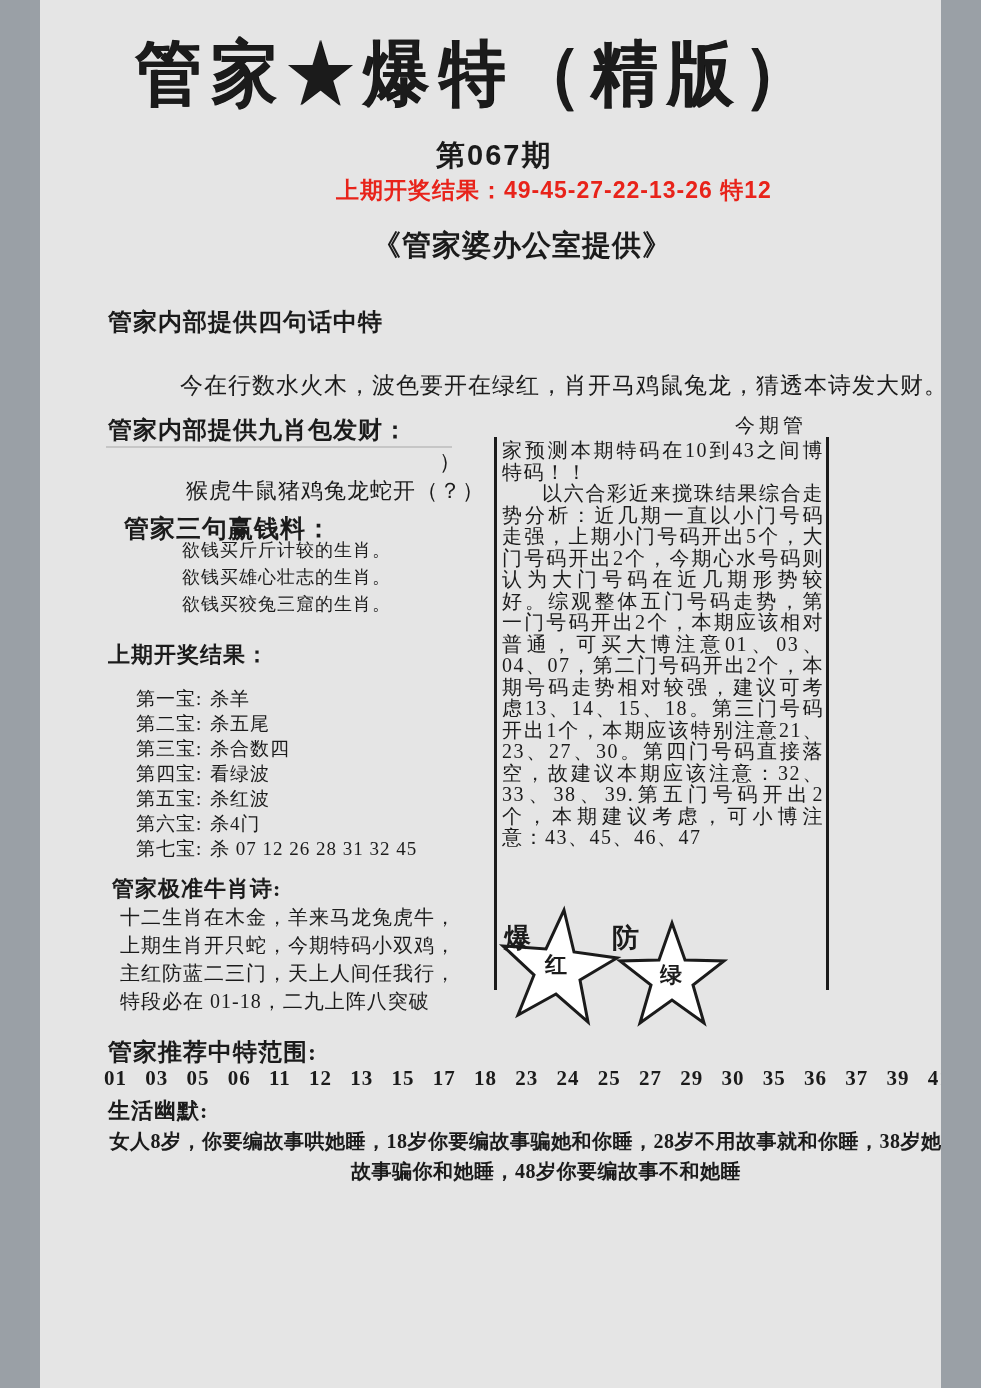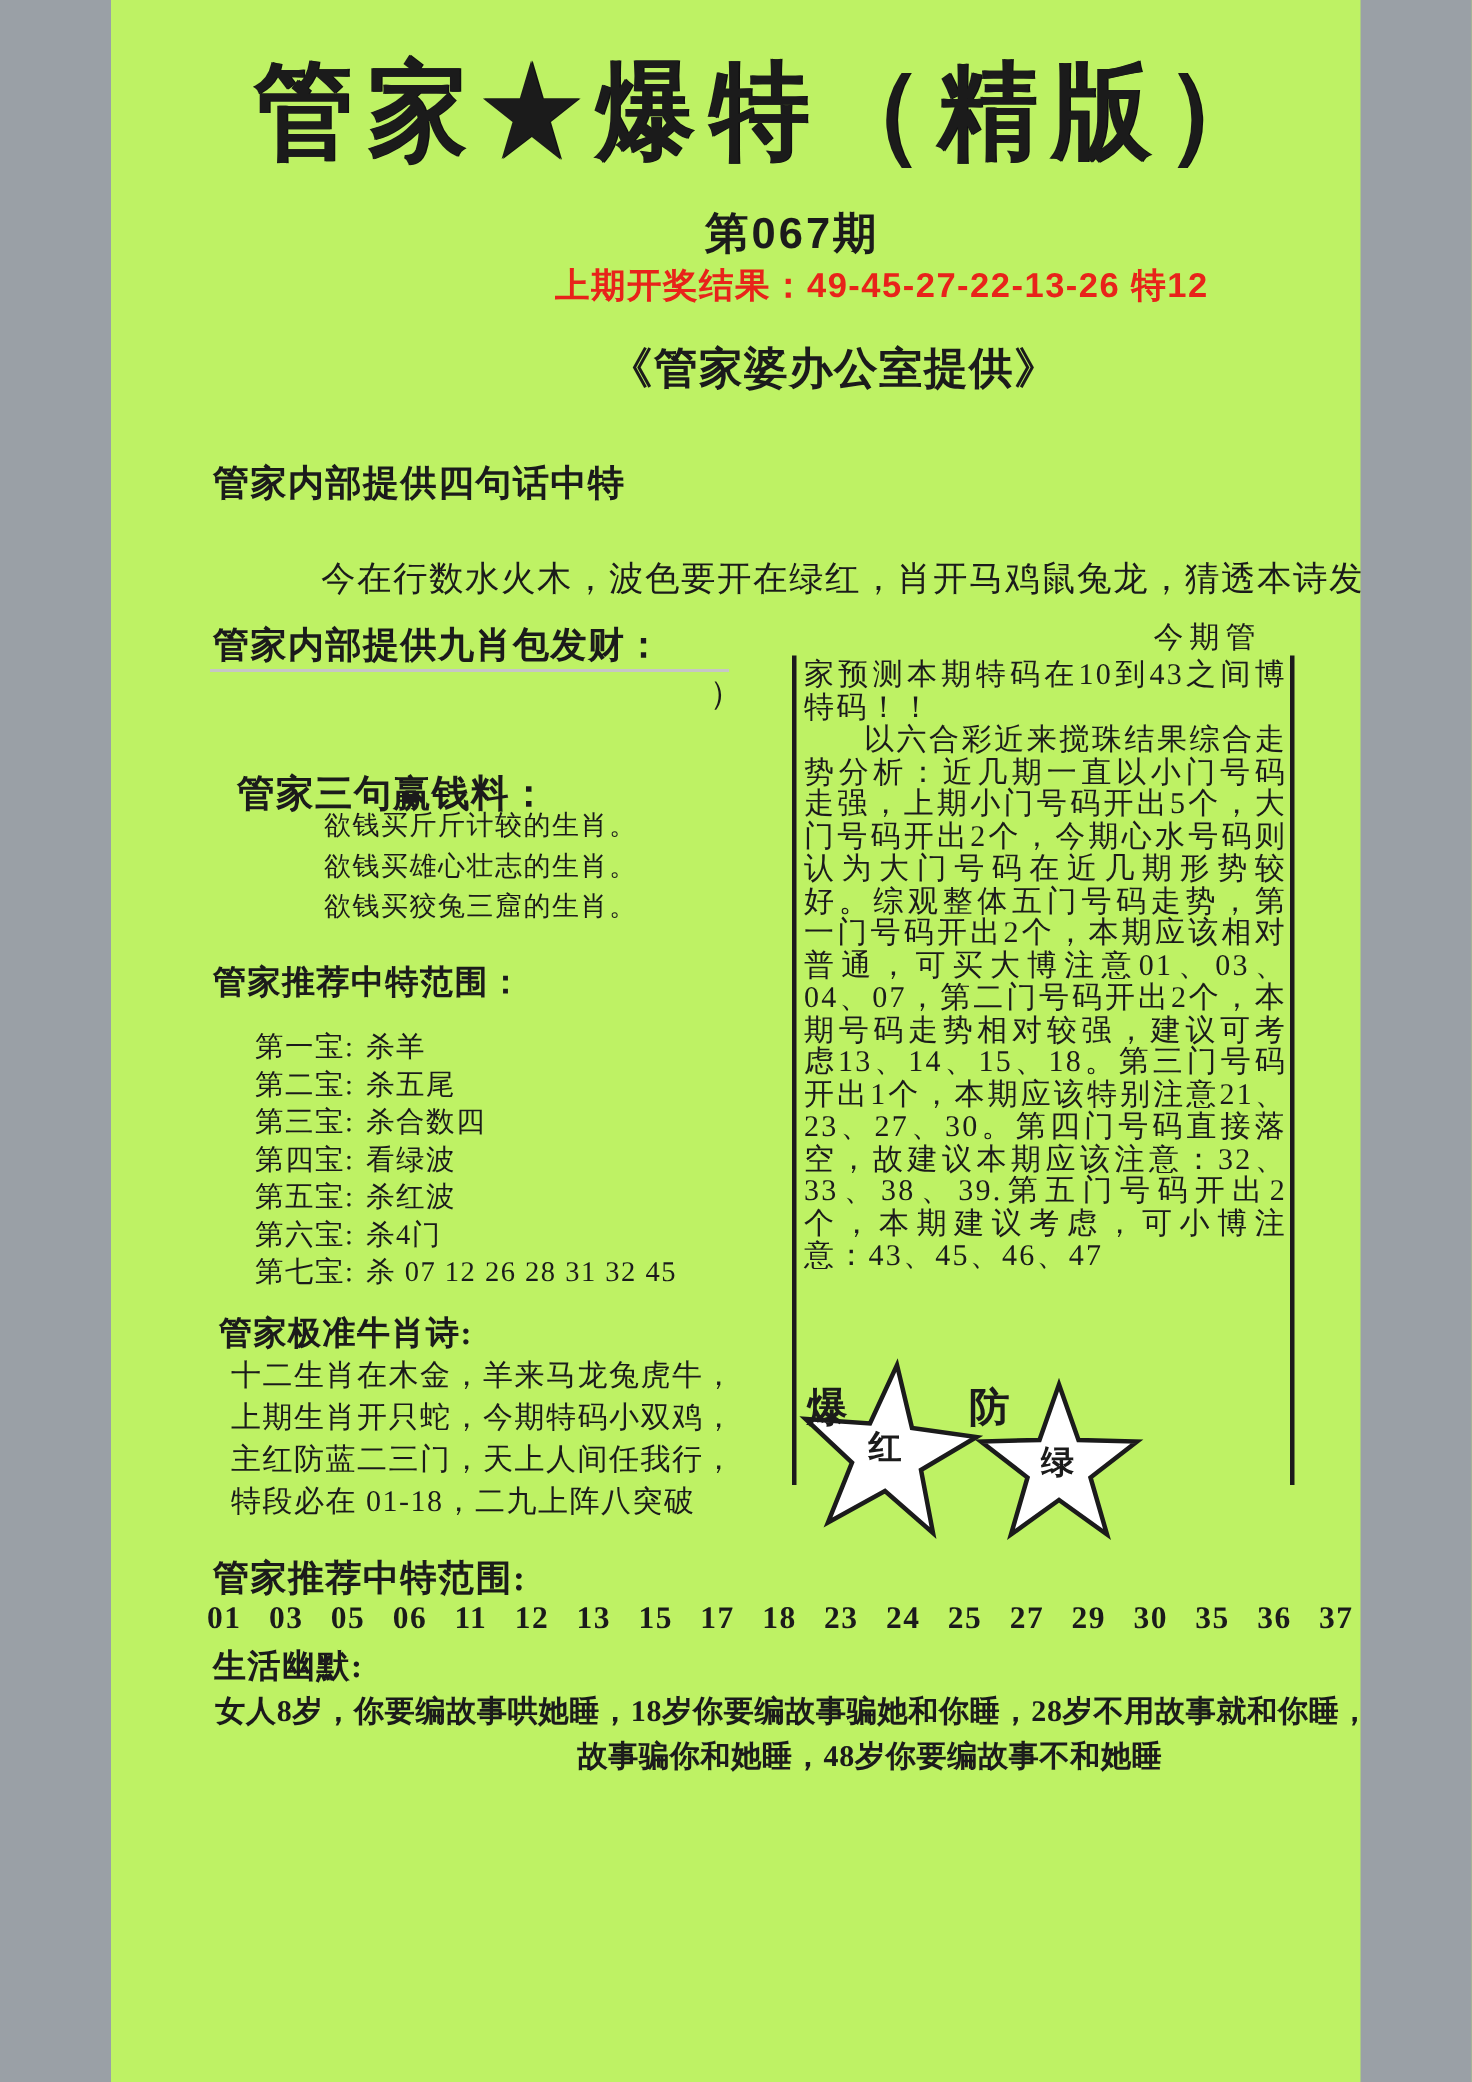--- a/index.html
+++ b/index.html
@@ -1,20 +1,20 @@
 <!DOCTYPE html>
 <html><head>
 <meta charset="utf-8">
 <style>
   html,body{margin:0;padding:0;background:#9aa0a6;}
   .page{
     position:relative;
-    width:833px;height:1388px;
+    width:901px;height:1388px;
     margin:0 auto;
-    background:#bef264;
+    background:#e5e5e5;
     font-family:"Liberation Serif","DejaVu Serif",serif;
     color:#1b1b1b;
     overflow:hidden;
   }
   .abs{position:absolute;white-space:nowrap;}
   .wrap{position:absolute;white-space:normal;}
   .hei{font-family:"Liberation Sans","DejaVu Sans",sans-serif;}
   .main-title{
     font-size:66px;font-weight:900;letter-spacing:10px;
     transform:scaleY(1.08);transform-origin:top left;
@@ -56,29 +56,30 @@
   <div class="abs last-draw hei" style="left:296px;top:175px;color:#e8231a;">上期开奖结果：49-45-27-22-13-26 特12</div>
 
   <div class="abs provider" style="left:332px;top:226px;">《管家婆办公室提供》</div>
 
   <div class="abs sec-head" style="left:68px;top:306px;">管家内部提供四句话中特</div>
   <div class="abs body-line" style="left:140px;top:370px;font-size:23px;">今在行数水火木，波色要开在绿红，肖开马鸡鼠兔龙，猜透本诗发大财。解（？）</div>
 
   <div class="abs sec-head" style="left:68px;top:414px;">管家内部提供九肖包发财：</div>
   <div class="faint-line" style="left:66px;top:446px;width:346px;"></div>
   <div class="abs body-line" style="left:399px;top:447px;">）</div>
+  <div class="abs body-line" style="left:146px;top:476px;">猴虎牛鼠猪鸡兔龙蛇开（？）</div>
 
   <div class="abs sec-head" style="left:84px;top:512px;font-size:25px;">管家三句赢钱料：</div>
   <div class="abs tips" style="left:142px;top:537px;">
     <div>欲钱买斤斤计较的生肖。</div>
     <div>欲钱买雄心壮志的生肖。</div>
     <div>欲钱买狡兔三窟的生肖。</div>
   </div>
 
-  <div class="abs sec-head-sm" style="left:68px;top:640px;">管家推荐中特范围：</div>
+  <div class="abs sec-head-sm" style="left:68px;top:640px;">上期开奖结果：</div>
   <div class="abs treasures" style="left:96px;top:686px;">
     <div><span class="t-label">第一宝:</span><span>杀羊</span></div>
     <div><span class="t-label">第二宝:</span><span>杀五尾</span></div>
     <div><span class="t-label">第三宝:</span><span>杀合数四</span></div>
     <div><span class="t-label">第四宝:</span><span>看绿波</span></div>
     <div><span class="t-label">第五宝:</span><span>杀红波</span></div>
     <div><span class="t-label">第六宝:</span><span>杀4门</span></div>
     <div><span class="t-label">第七宝:</span><span>杀 07 12 26 28 31 32 45</span></div>
   </div>
 

